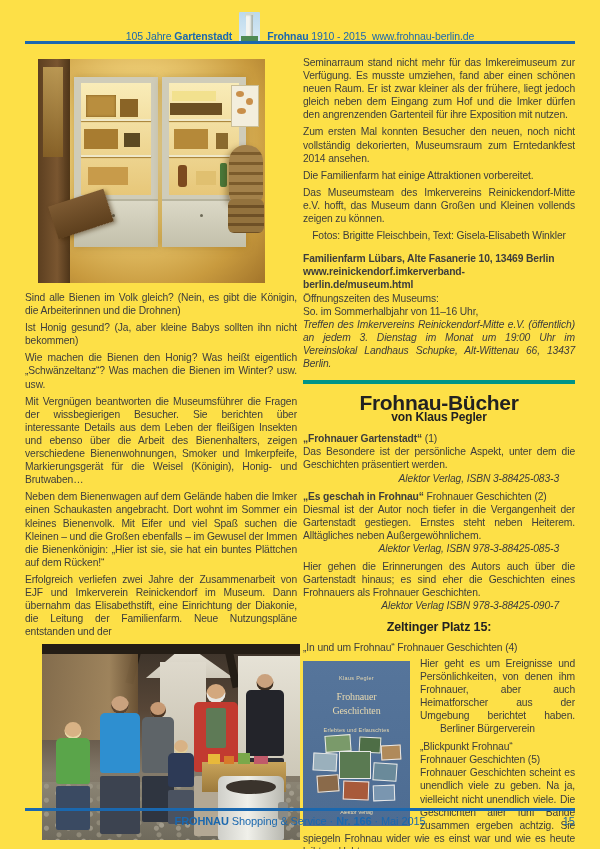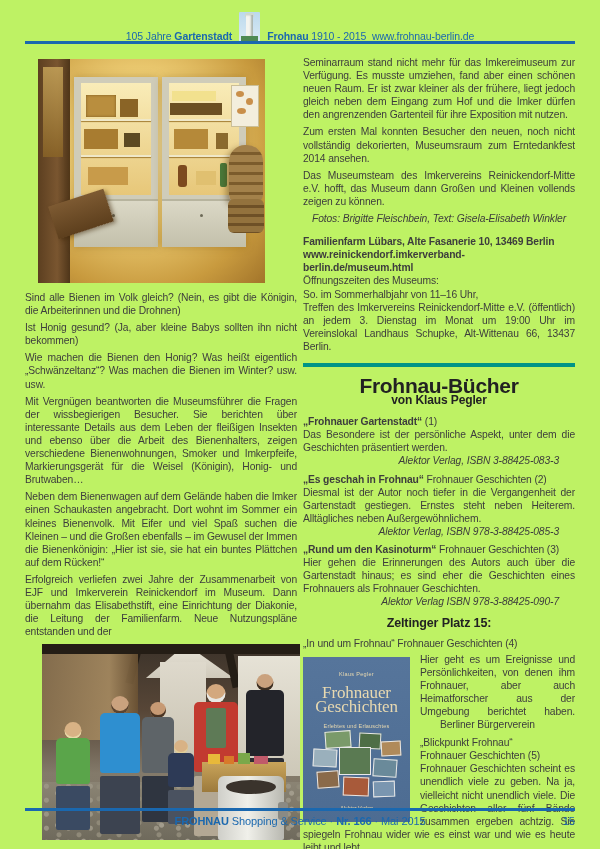--- a/index.html
+++ b/index.html
@@ -1,17 +1,17 @@
 <!DOCTYPE html>
 <html><head>
 <meta charset="utf-8">
 <style>
   html,body{margin:0;padding:0;background:#e9e9e9;}
   .page{
-    position:relative;width:600px;height:849px;background:#bef264;
+    position:relative;width:600px;height:849px;background:#fde047;
     font-family:"Liberation Sans", sans-serif;color:#3d3d3d;overflow:hidden;
     margin:0 auto;
   }
   
   .header-row{
     position:absolute;top:12px;left:25px;width:550px;height:30px;
     display:flex;align-items:flex-end;justify-content:center;gap:7px;
     color:#1a68af;font-size:10.5px;letter-spacing:-0.1px;
   }
   .header-row b{font-weight:bold;}
@@ -60,38 +60,38 @@
   .p2-ground{position:absolute;left:0;bottom:0;width:258px;height:58px;
     background:radial-gradient(circle at 20% 30%, #9a9484 2px, transparent 3px),
                radial-gradient(circle at 60% 70%, #a29c8c 2px, transparent 3px),
                radial-gradient(circle at 85% 40%, #8f8978 2px, transparent 3px),
                linear-gradient(#8b8474,#6f6a5c);background-size:22px 14px,26px 16px,20px 12px,auto;}
   .person{position:absolute;}
   .head{position:absolute;left:50%;transform:translateX(-50%);border-radius:50%;background:#caa27e;}
   .torso{position:absolute;left:0;right:0;border-radius:5px 5px 3px 3px;}
   .legs{position:absolute;left:0;right:0;bottom:0;border-radius:2px;}
   
-  .credit{text-align:center;font-style:italic;margin:2px 0 10px 0;}
+  .credit{text-align:center;margin:2px 0 10px 0;}
   .addr{font-weight:bold;}
-  .meeting{}
+  .meeting{font-style:italic;}
   .teal-rule{height:4px;background:#009487;margin:10px 0 12px 0;}
   .books-title{font-size:21px;font-weight:bold;text-align:center;color:#222;margin:0 0 2px 0;letter-spacing:-0.3px;}
   .books-sub{font-size:12px;font-weight:bold;text-align:center;margin:0 0 8px 0;color:#222;}
   .book{margin-bottom:5px;}
   .book .bt{font-weight:bold;}
   .pub{text-align:right;padding-right:16px;font-style:italic;}
   .avail{font-size:12.5px;font-weight:bold;text-align:center;color:#222;margin:8px 0 6px 0;line-height:15px;}
   .wrapzone{overflow:hidden;}
   
   .cover{
     float:left;width:107px;height:165px;margin:4px 10px 2px 0;position:relative;overflow:hidden;
     background:linear-gradient(#56759b,#4d6c92);color:#e8d9b0;text-align:center;
   }
   .cover .c-author{font-size:5.5px;margin-top:11px;letter-spacing:.3px;}
-  .cover .c-title{font-family:"Liberation Serif",serif;font-size:17px;line-height:14px;margin-top:5px;}
+  .cover .c-title{font-family:"Liberation Serif",serif;font-size:10px;line-height:14px;margin-top:5px;}
   .cover .c-sub{font-size:5.5px;margin-top:6px;letter-spacing:.2px;}
   .cover .c-pub{position:absolute;bottom:6px;left:0;right:0;font-size:5.5px;}
   .collage{position:absolute;left:8px;top:74px;width:91px;height:72px;}
   .collage i{position:absolute;display:block;border:1px solid #e8e8e8;}
   .inline-pub{margin-left:20px;}
   
   .footer-rule{top:808px;}
   .footer-text{
     position:absolute;top:815px;left:25px;width:550px;color:#1a68af;font-size:11px;
     text-align:center;letter-spacing:-0.1px;
@@ -218,20 +218,21 @@
       <div style="position:absolute;left:176px;top:132px;width:66px;height:64px;background:linear-gradient(90deg,#cfcfc9,#f0f0ea 45%,#b8b8b0);border-radius:6px 6px 2px 2px;">
         <i style="position:absolute;left:8px;top:4px;right:8px;height:14px;background:#3a332c;border-radius:50%;display:block;"></i>
         <i style="position:absolute;right:-4px;top:26px;width:10px;height:18px;background:#8a8a84;border-radius:3px;display:block;"></i>
       </div>
     </div>
   </div>
 
   <div class="col col-right">
     <p>Seminarraum stand nicht mehr für das Imkereimuseum zur Verfügung. Es musste umziehen, fand aber einen schönen neuen Raum. Er ist zwar kleiner als der frühere, liegt jedoch gleich neben dem Eingang zum Hof und die Imker dürfen den angrenzenden Gartenteil für ihre Exposition mit nutzen.</p>
     <p>Zum ersten Mal konnten Besucher den neuen, noch nicht vollständig dekorierten, Museumsraum zum Erntedankfest 2014 ansehen.</p>
+    <p>Die Familienfarm hat einige Attraktionen vorbereitet.</p>
     <p>Das Museumsteam des Imkervereins Reinickendorf-Mitte e.V. hofft, das Museum dann Großen und Kleinen vollends zeigen zu können.</p>
 
     <div class="credit">Fotos: Brigitte Fleischbein, Text: Gisela-Elisabeth Winkler</div>
 
     <div class="addr">Familienfarm Lübars, Alte Fasanerie 10, 13469 Berlin</div>
     <div class="addr">www.reinickendorf.imkerverband-berlin.de/museum.html</div>
     <div>Öffnungszeiten des Museums:</div>
     <div>So. im Sommerhalbjahr von 11–16 Uhr,</div>
     <div class="meeting">Treffen des Imkervereins Reinickendorf-Mitte e.V. (öffentlich) an jedem 3. Dienstag im Monat um 19:00 Uhr im Vereinslokal Landhaus Schupke, Alt-Wittenau 66, 13437 Berlin.</div>
 
@@ -246,21 +247,20 @@
       <div class="pub">Alektor Verlag, ISBN 3-88425-083-3</div>
     </div>
 
     <div class="book">
       <div><span class="bt">„Es geschah in Frohnau“</span> <span>Frohnauer Geschichten (2)</span></div>
       <div>Diesmal ist der Autor noch tiefer in die Vergangenheit der Gartenstadt gestiegen. Ernstes steht neben Heiterem. Alltägliches neben Außergewöhnlichem.</div>
       <div class="pub">Alektor Verlag, ISBN 978-3-88425-085-3</div>
     </div>
 
     <div class="book">
-      <div><span class="bt">„Rund um den Kasinoturm“</span> <span>Frohnauer Geschichten (3)</span></div>
       <div>Hier gehen die Erinnerungen des Autors auch über die Gartenstadt hinaus; es sind eher die Geschichten eines Frohnauers als Frohnauer Geschichten.</div>
       <div class="pub">Alektor Verlag ISBN 978-3-88425-090-7</div>
     </div>
 
     <div class="avail">
       <div>Zeltinger Platz 15:</div>
     </div>
 
     <div style="margin-bottom:2px;">
       <span class="bt">„In und um Frohnau“</span>

